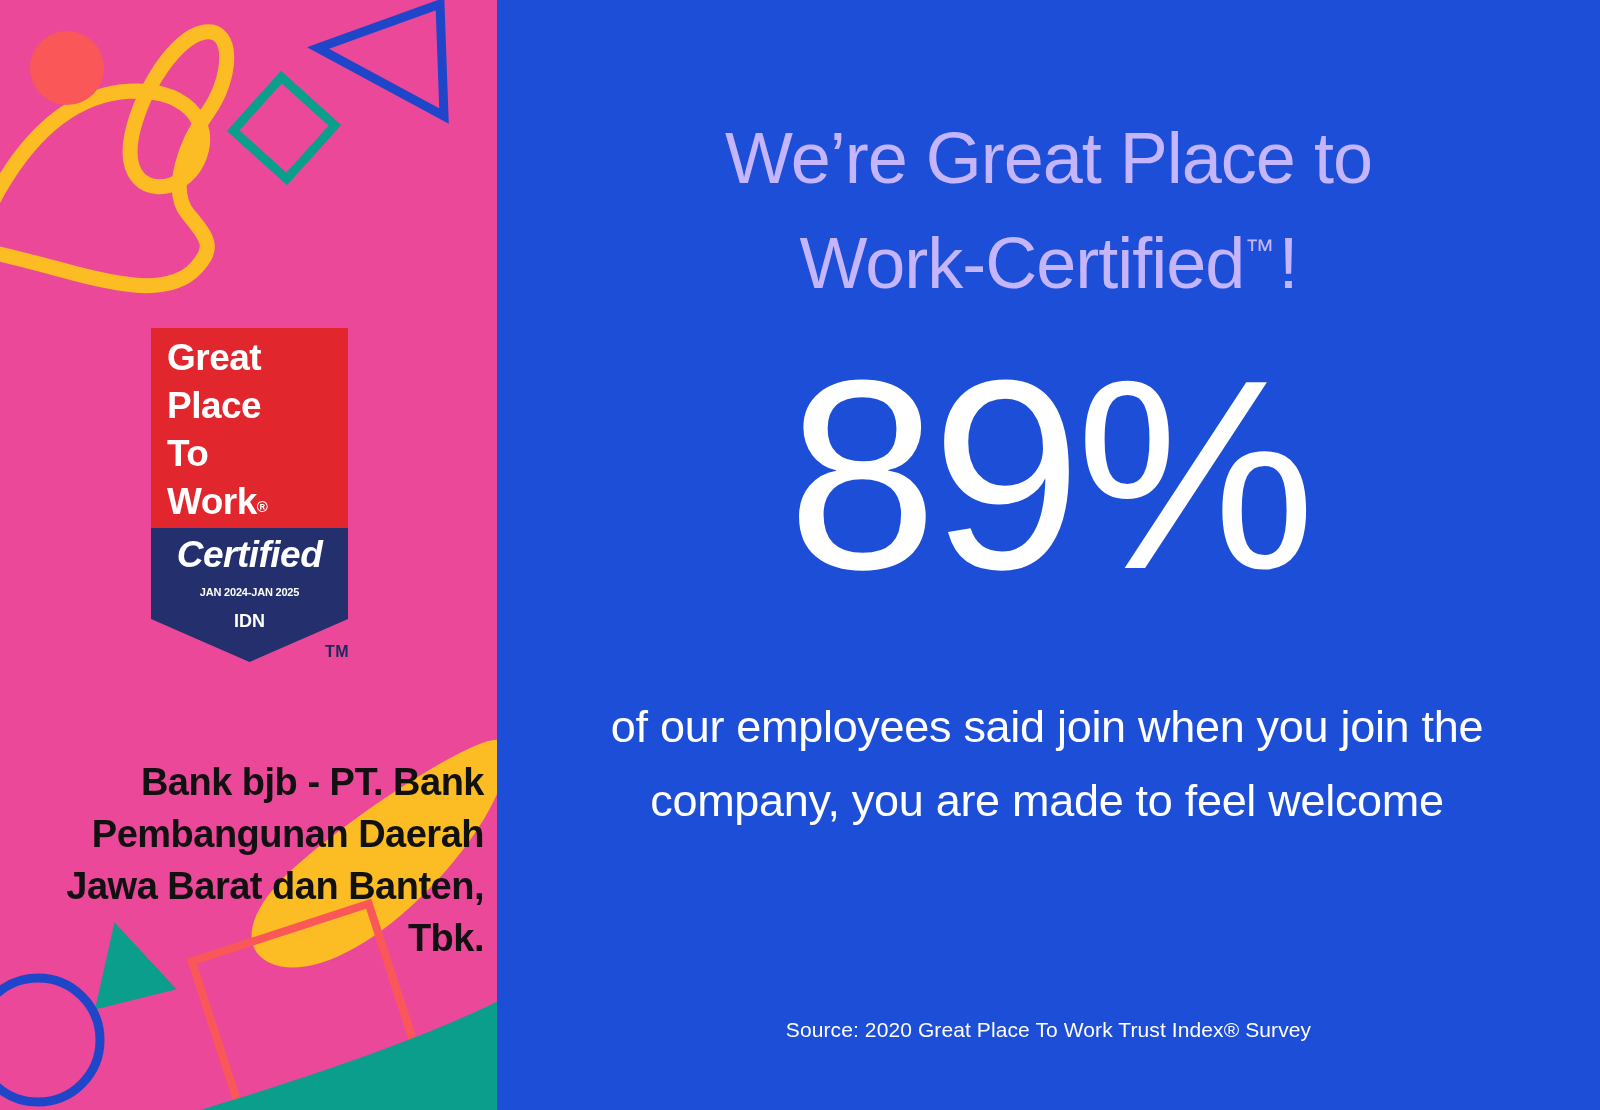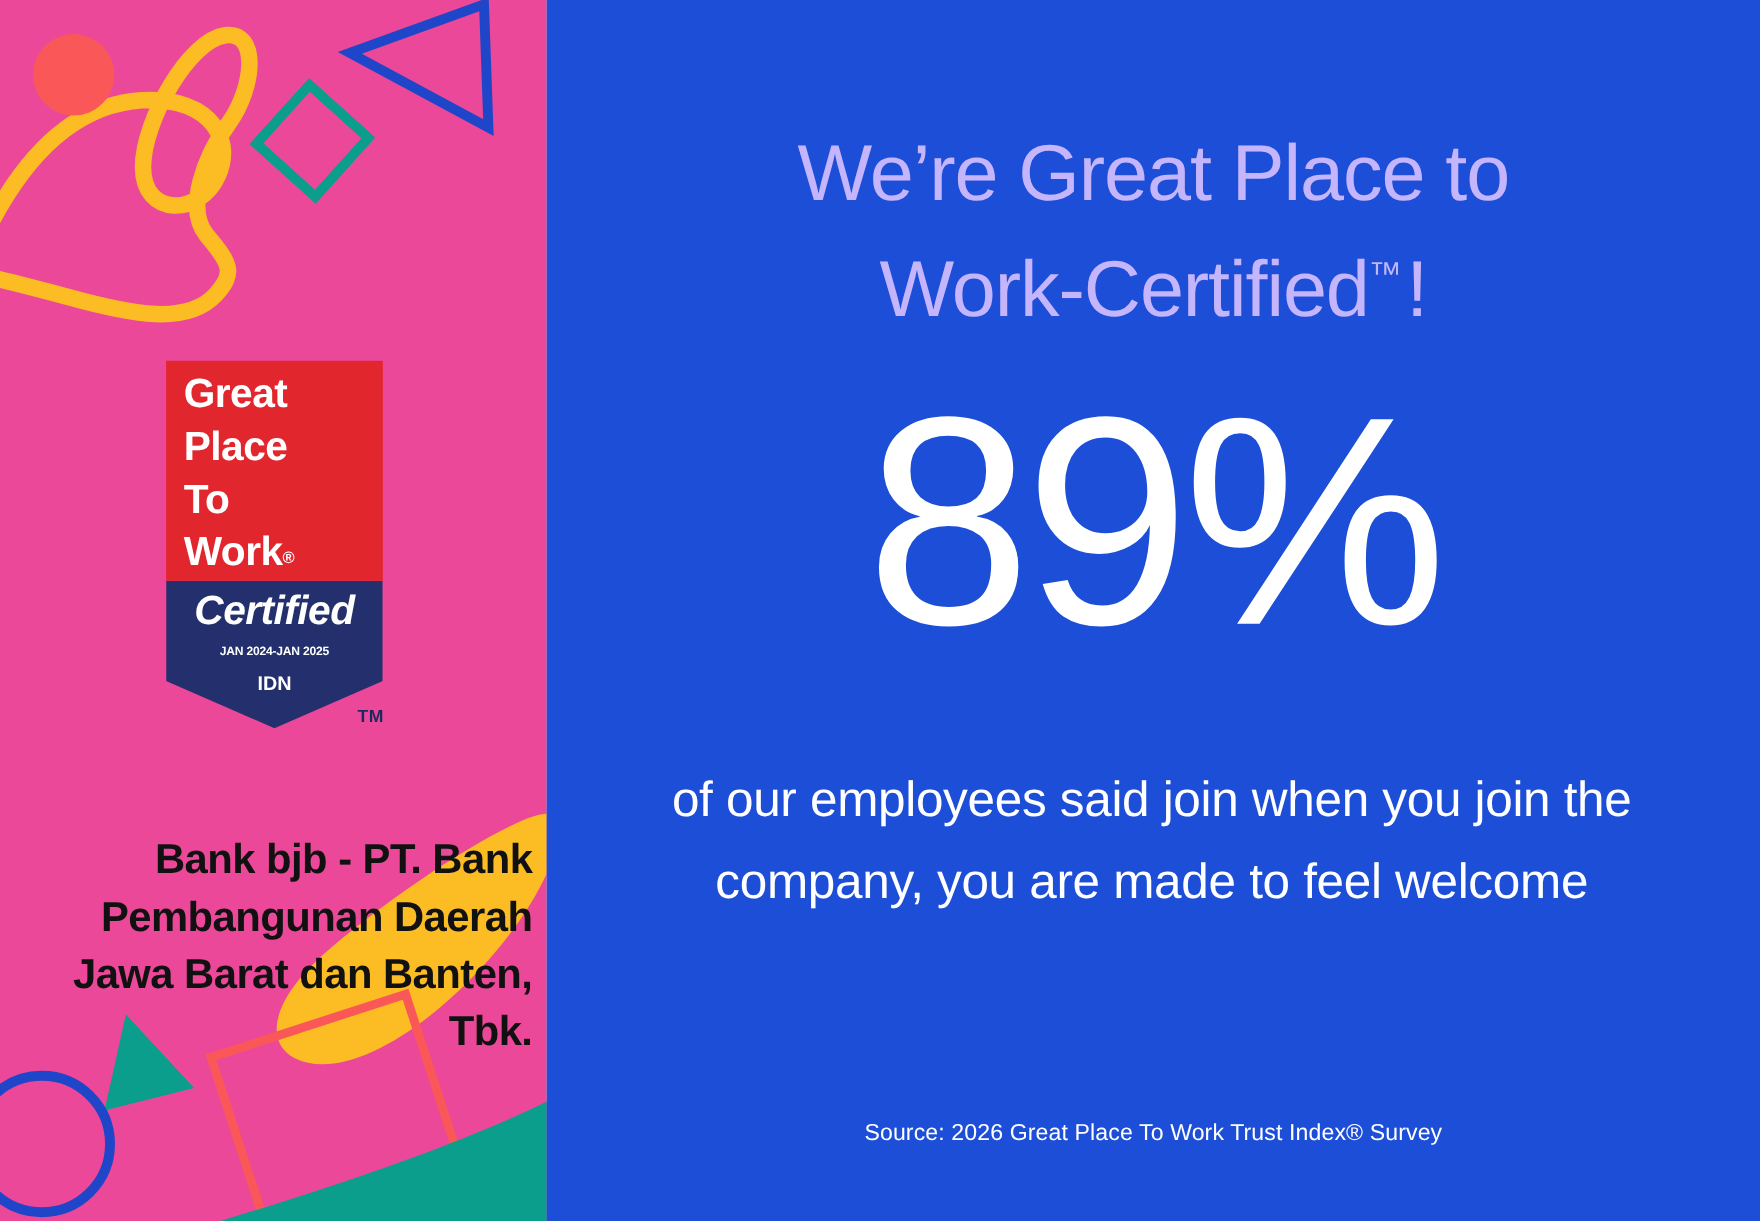--- a/index.html
+++ b/index.html
@@ -263,16 +263,16 @@
 
     <div class="headline">
       <span>We’re Great  Place to</span><br>
       <span>Work-Certified</span><span class="tm">™</span><span class="bang">!</span>
     </div>
 
     <div class="stat">89%</div>
 
     <div class="body-copy">of our employees said join when you join the company, you are made to feel welcome</div>
 
-    <div class="source">Source: 2026 Great Place To Work Trust Index® Survey</div>
+    <div class="source">Source: 2020 Great Place To Work Trust Index® Survey</div>
   </div>
 
 </div>
 
 </body></html>

